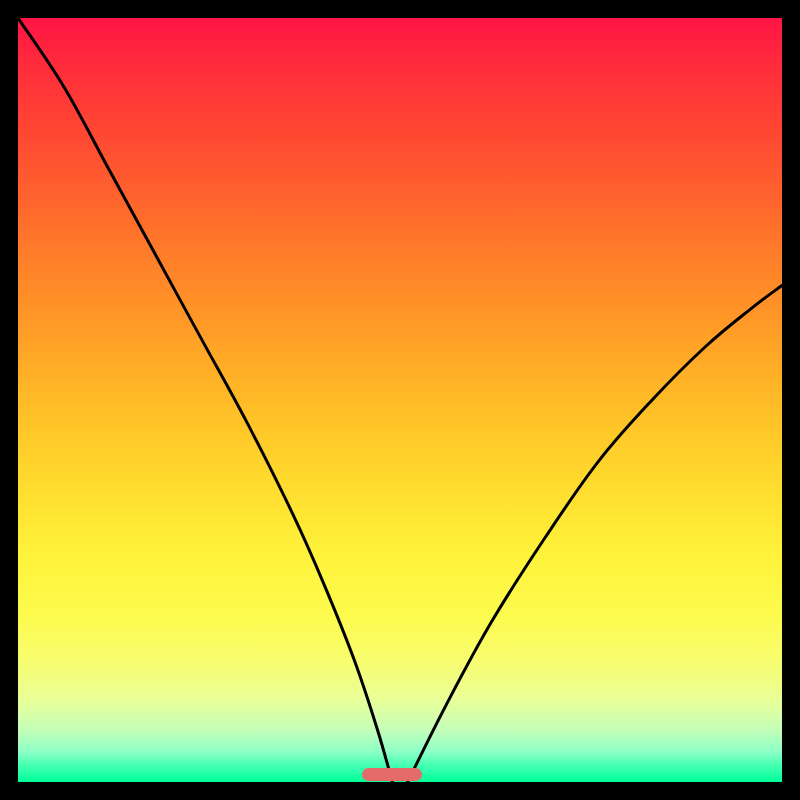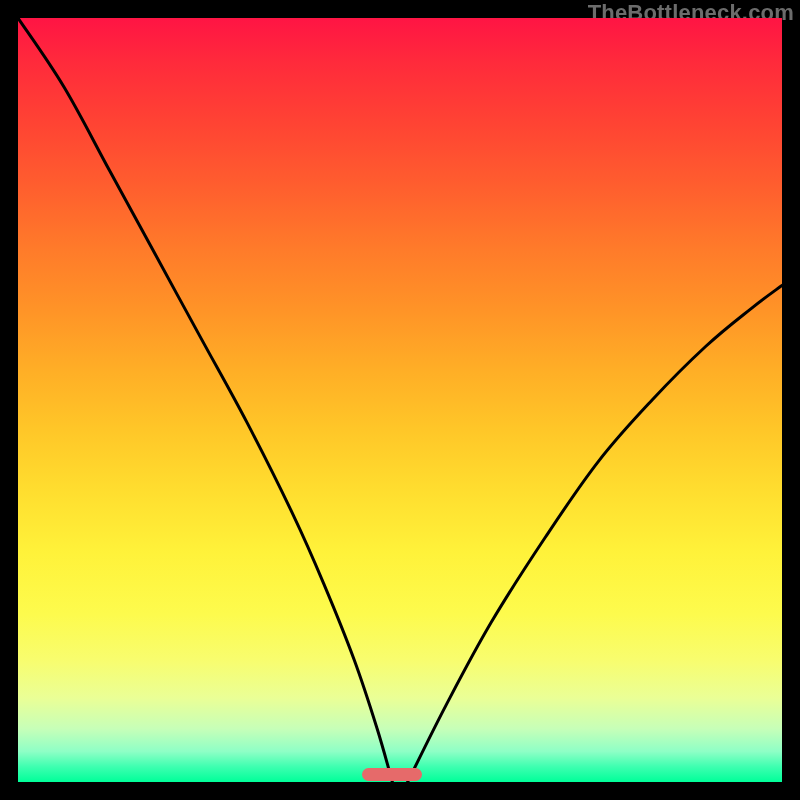--- a/index.html
+++ b/index.html
@@ -66,21 +66,20 @@
   .marker {
     position: absolute;
     background: #e66a6a;
     border-radius: 999px;
   }
 </style>
 </head>
 <body>
 
 <div class="frame">
-  <div class="attribution">TheBottleneck.com</div>
 
   <div class="plot-area">
     <svg class="curves" viewBox="0 0 764 764" preserveAspectRatio="none">
       <path fill="none" stroke="#000" stroke-width="3" stroke-linecap="round" d="M 0.00 0.00 C 8.25 12.38, 29.34 41.26, 45.84 68.76 C 62.34 96.26, 75.18 122.55, 91.68 152.80 C 108.18 183.05, 121.02 206.59, 137.52 236.84 C 154.02 267.09, 166.86 290.63, 183.36 320.88 C 199.86 351.13, 212.70 373.29, 229.20 404.92 C 245.70 436.55, 261.29 467.72, 275.04 496.60 C 288.79 525.48, 294.60 539.23, 305.60 565.36 C 316.60 591.49, 326.53 615.63, 336.16 641.76 C 345.79 667.89, 352.20 688.52, 359.08 710.52 C 365.96 732.52, 371.61 754.37, 374.36 764.00"></path>
       <path fill="none" stroke="#000" stroke-width="3" stroke-linecap="round" d="M 389.64 764.00 C 396.52 750.25, 412.71 716.48, 427.84 687.60 C 442.97 658.72, 455.80 633.81, 473.68 603.56 C 491.56 573.31, 507.91 548.40, 527.16 519.52 C 546.41 490.64, 561.39 467.87, 580.64 443.12 C 599.89 418.37, 614.87 402.63, 634.12 382.00 C 653.37 361.37, 669.72 345.02, 687.60 328.52 C 705.48 312.02, 719.69 301.32, 733.44 290.32 C 747.19 279.32, 758.50 271.53, 764.00 267.40"></path>
     </svg>
     <div class="marker" style="width: 60px; height: 13px; left: 344.36px; top: 750px; background: rgb(230, 106, 106);"></div>
   </div>
 </div>
 

